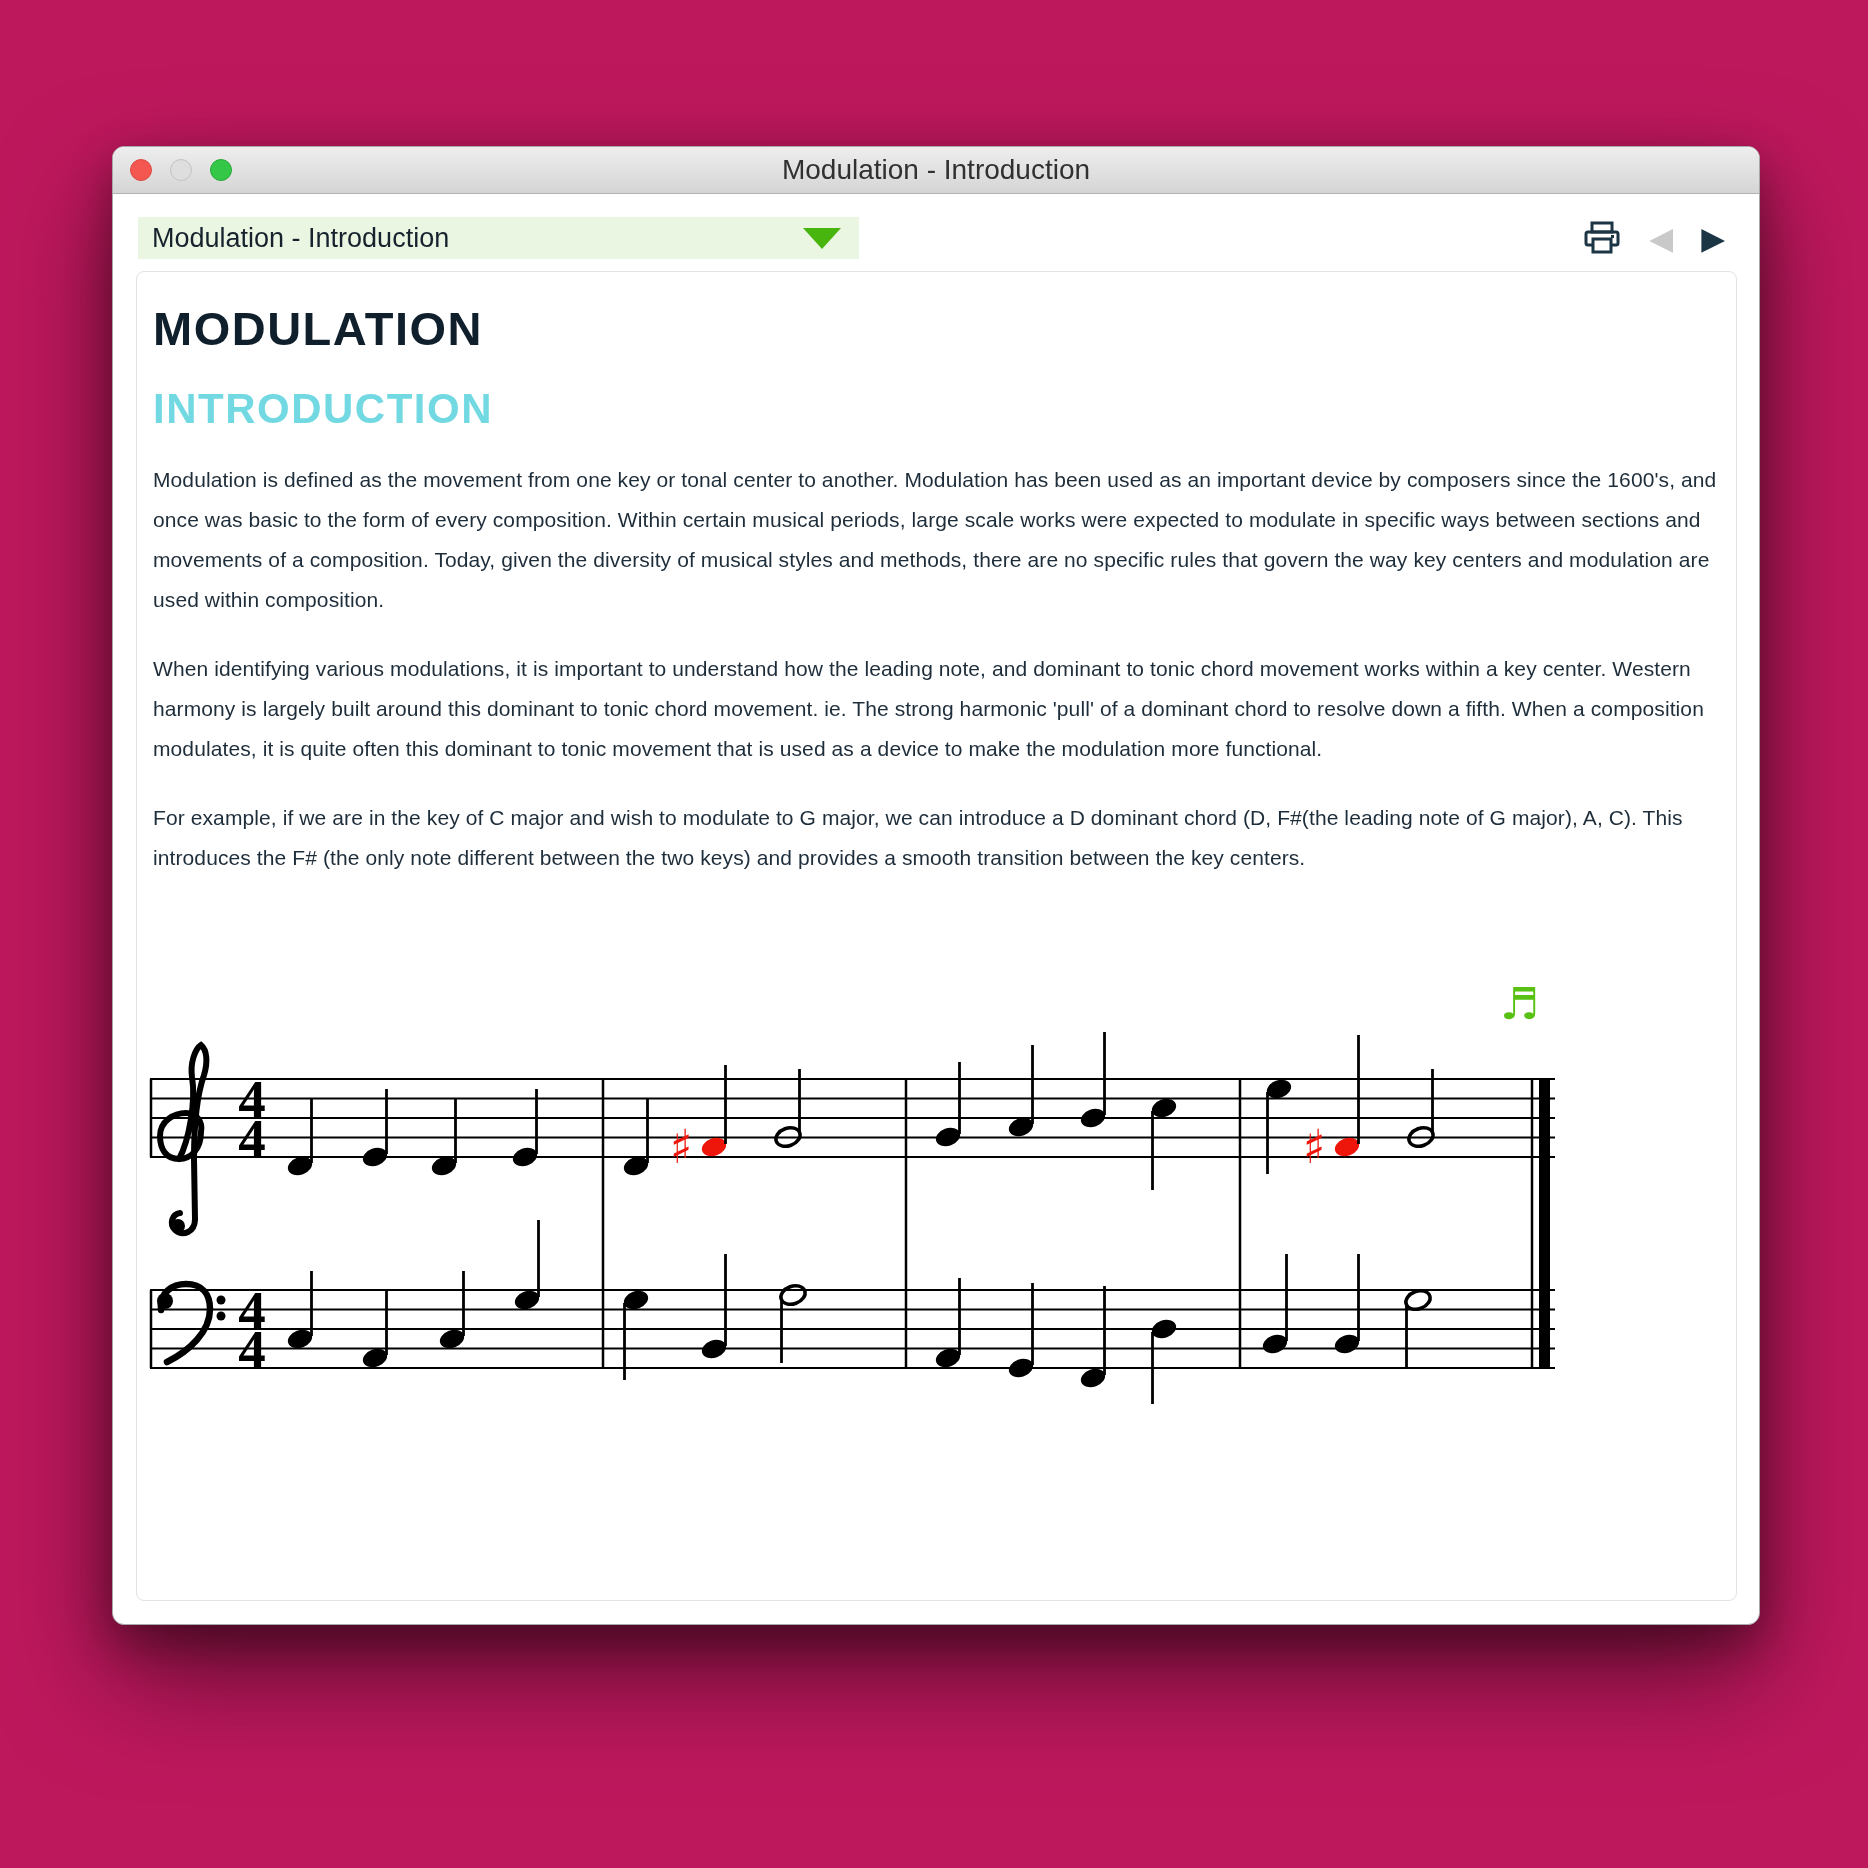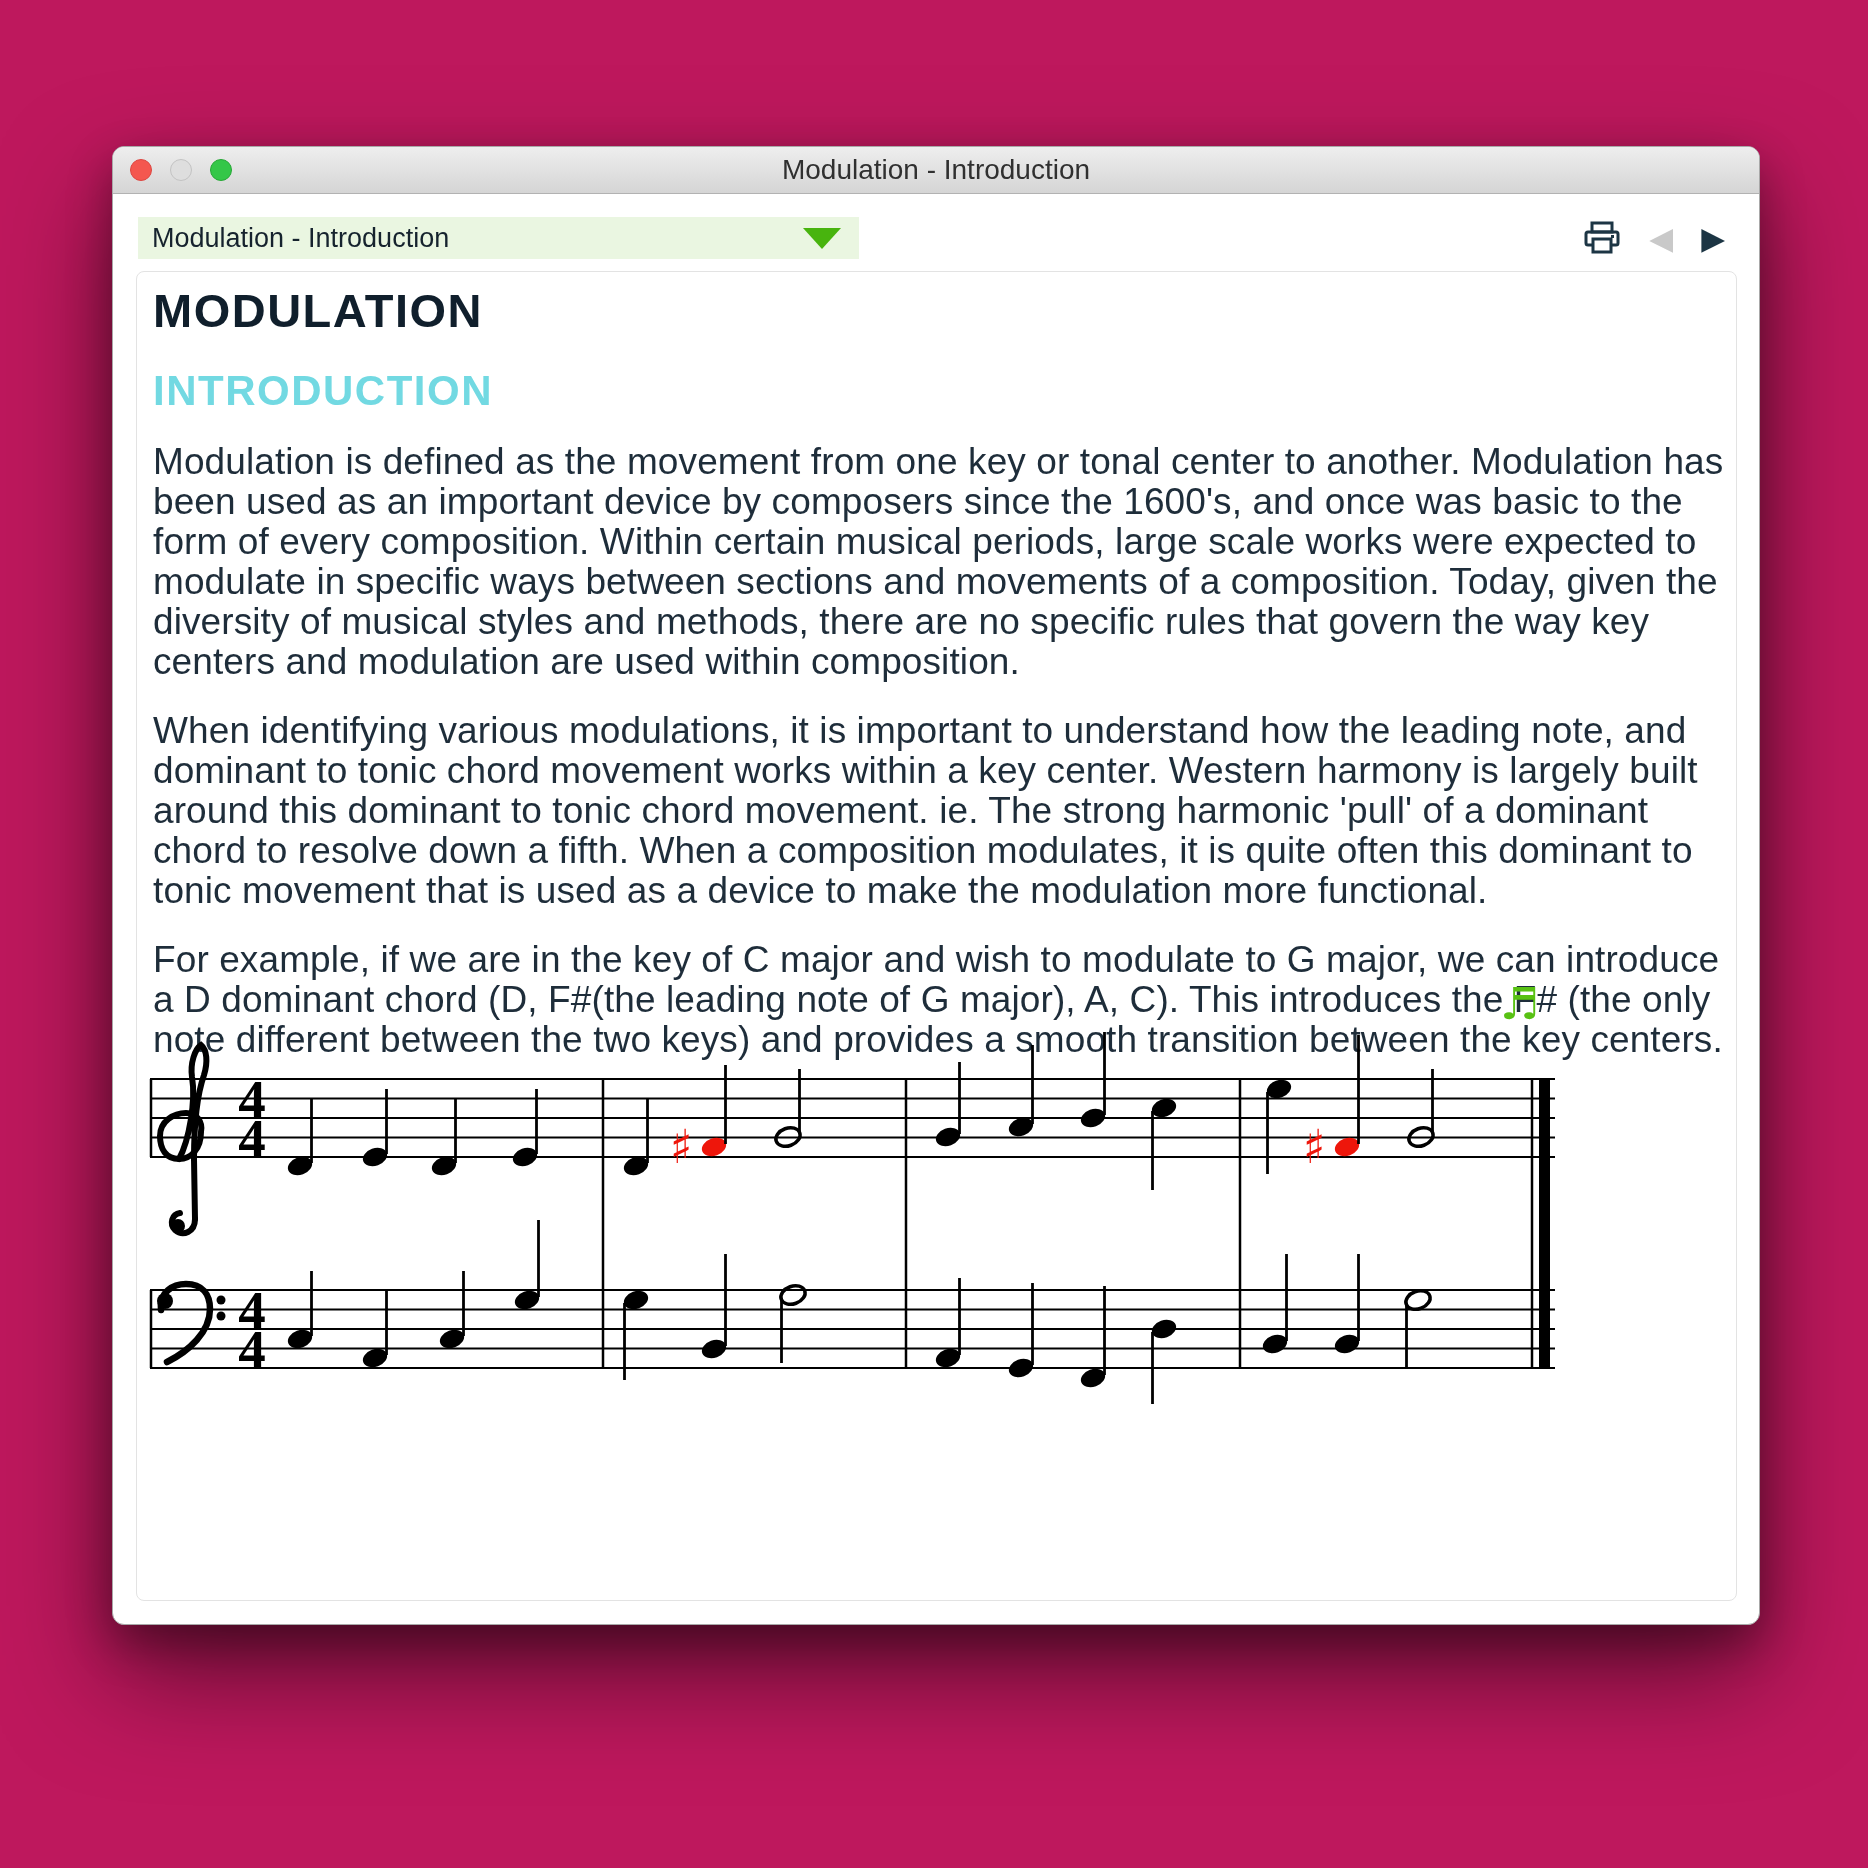--- a/index.html
+++ b/index.html
@@ -31,26 +31,26 @@
   #nav-icons{position:absolute;right:34px;top:70px;height:42px;display:flex;
     align-items:center;gap:28px;}
   .nav-arrow{font-size:31px;line-height:1;font-family:"DejaVu Sans",sans-serif;}
   #back-button{color:var(--disabled-gray);}
   #forward-button{color:var(--icon-navy);cursor:pointer;}
   #print-button{cursor:pointer;display:flex;align-items:center;}
 
   
   #content-panel{position:absolute;left:23px;top:124px;width:1601px;height:1330px;
     background:#ffffff;border:1px solid #e3e3e3;border-radius:8px;box-sizing:border-box;
-    padding:14px 16px;overflow:hidden;}
+    padding:32px 16px;overflow:hidden;}
   #page-title{margin:0;font-size:47px;font-weight:bold;letter-spacing:1.5px;
     color:var(--heading-navy);line-height:1.06;}
   #section-subtitle{margin:33px 0 0 0;font-size:42px;font-weight:bold;letter-spacing:1.5px;
     color:var(--subtitle-cyan);line-height:1.05;}
-  #body-text p{margin:29px 0 0 0;width:1572px;font-size:37px;line-height:40px;
+  #body-text p{margin:29px 0 0 0;width:1572px;font-size:21px;line-height:40px;
     color:var(--body-text);letter-spacing:0.1px;}
 
   #music-notation{position:absolute;left:12px;top:760px;width:1408px;height:400px;}
   #play-audio-icon{position:absolute;left:1363px;top:710px;font-size:44px;line-height:1;
     color:var(--audio-green);font-family:"DejaVu Sans",sans-serif;cursor:pointer;}
 
   svg text.timesig{font-family:"Liberation Serif",serif;font-weight:bold;}
   svg text.acc{font-family:"DejaVu Sans",sans-serif;font-weight:bold;}
 </style>
 </head>

